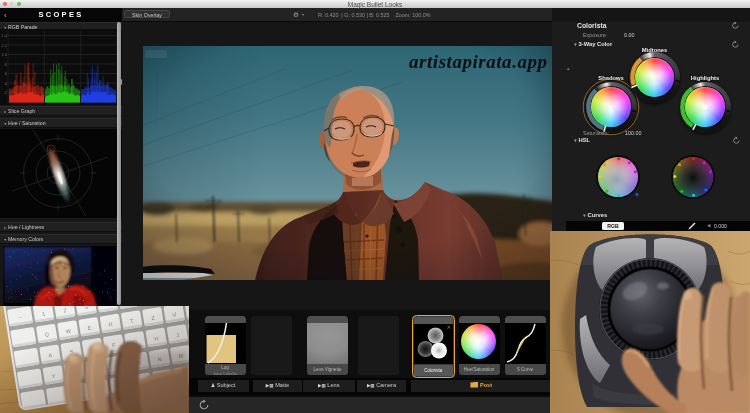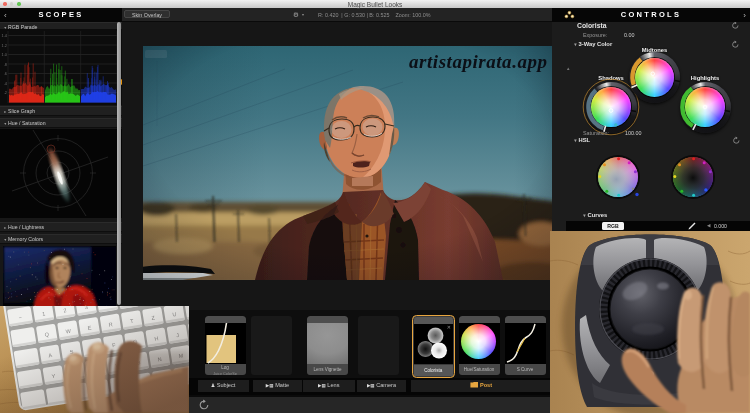--- a/index.html
+++ b/index.html
@@ -622,29 +622,20 @@
 
 <div class="abs" id="hdr-scopes">
       <span class="abs" style="left:4px;top:2.5px;font-size:8px;color:#bbb">‹</span>
       <div class="paneltitle">SCOPES</div>
     </div>
 <div class="abs" id="hdr-mid">
   <div class="abs" id="skinbtn">Skin Overlay</div>
   <span class="abs hdrtxt" style="left:171px;top:0;color:#a9a9a9;font-size:6.5px">⚙</span>
   <span class="abs hdrtxt" style="left:180px;top:0;font-size:4px">▾</span>
   <span class="abs hdrtxt" style="left:196px;top:0">R: 0.420&nbsp; | G: 0.530 | B: 0.525&nbsp;&nbsp;&nbsp; Zoom: 100.0%</span>
-</div>
-<div class="abs" id="hdr-controls">
-  <div class="paneltitle">CONTROLS</div>
-  <span class="abs" style="right:4px;top:2.5px;font-size:8px;color:#bbb">›</span>
-  <svg class="abs" style="left:10px;top:1px" width="14" height="12" viewBox="0 0 14 12">
-        <circle cx="7.4" cy="3.8" r="1.45" fill="#f8eec2" stroke="#b98a30" stroke-width="0.6"></circle>
-        <circle cx="4.4" cy="7.4" r="1.45" fill="#f8eec2" stroke="#b98a30" stroke-width="0.6"></circle>
-        <circle cx="10.4" cy="7.4" r="1.45" fill="#f8eec2" stroke="#b98a30" stroke-width="0.6"></circle>
-      </svg>
 </div>
 
 <div class="abs" id="titlebar">
   <span class="dot" style="left:3.3px;background:#ee6a5f"></span>
   <span class="dot" style="left:10px;background:#cfcfcb"></span>
   <span class="dot" style="left:17.2px;background:#64c654"></span>
 </div>
 <div class="abs" id="titletext">Magic Bullet Looks</div>
 
 <div class="abs" id="kbphoto"><svg width="189" height="107" viewBox="0 0 189 107">

